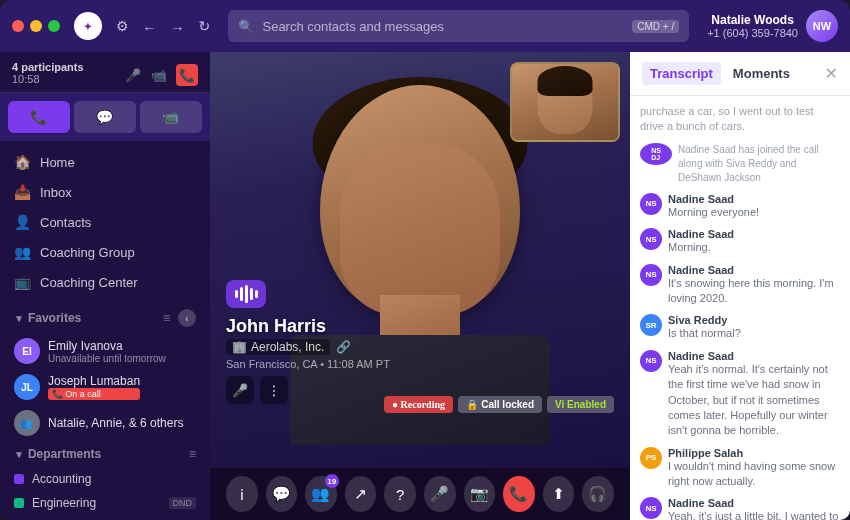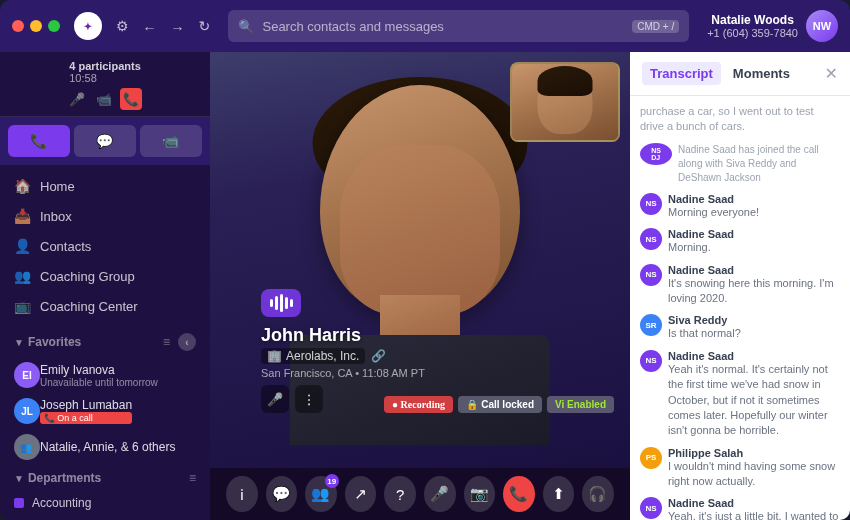--- a/index.html
+++ b/index.html
@@ -192,21 +192,21 @@
       background: rgba(255,255,255,0.2);
       border-radius: 50%;
       display: flex; align-items: center; justify-content: center;
       font-size: 10px; cursor: pointer; margin-left: 4px;
     }
 
     .favorite-item {
       display: flex;
       align-items: center;
       padding: 5px 14px;
-      gap: 0;
+      gap: 8px;
       cursor: pointer;
       color: rgba(255,255,255,0.8);
       font-size: 12px;
     }
     .fav-avatar {
       width: 26px; height: 26px;
       border-radius: 50%;
       flex-shrink: 0;
       display: flex; align-items: center; justify-content: center;
       font-size: 10px; font-weight: bold; color: white;
@@ -391,24 +391,23 @@
       position: absolute;
       width: 55px; height: 30px;
       background: linear-gradient(160deg, #2a1a0a, #1a0e05);
       border-radius: 50% 50% 20% 20%;
       top: 2px; left: 50%; transform: translateX(-50%);
     }
 
     
     .caller-info {
       position: absolute;
-      bottom: 55px;
+      bottom: 64px;
       left: 16px;
       color: white;
-      margin-left: 35px;
     }
 
     .caller-wave {
       width: 40px; height: 28px;
       background: rgba(124, 58, 237, 0.85);
       border-radius: 8px;
       display: flex; align-items: center; justify-content: center;
       margin-bottom: 8px;
       gap: 2px;
       padding: 0 6px;
@@ -637,21 +636,21 @@
     </div>
     <div class="user-avatar">NW</div>
   </div>
 </div>
 
 <div class="main-content">
 
   <div class="sidebar">
 
     <div class="call-status">
-      <div style="display:flex;align-items:center;justify-content:space-between;flex-direction:column;">
+      <div style="display:flex;align-items:center;justify-content:space-between;">
         <div>
           <div class="call-participants">4 participants</div>
           <div class="call-time">10:58</div>
         </div>
         <div class="call-icons">
           <button class="call-icon-btn">🎤</button>
           <button class="call-icon-btn">📹</button>
           <button class="call-icon-btn red">📞</button>
         </div>
       </div>

